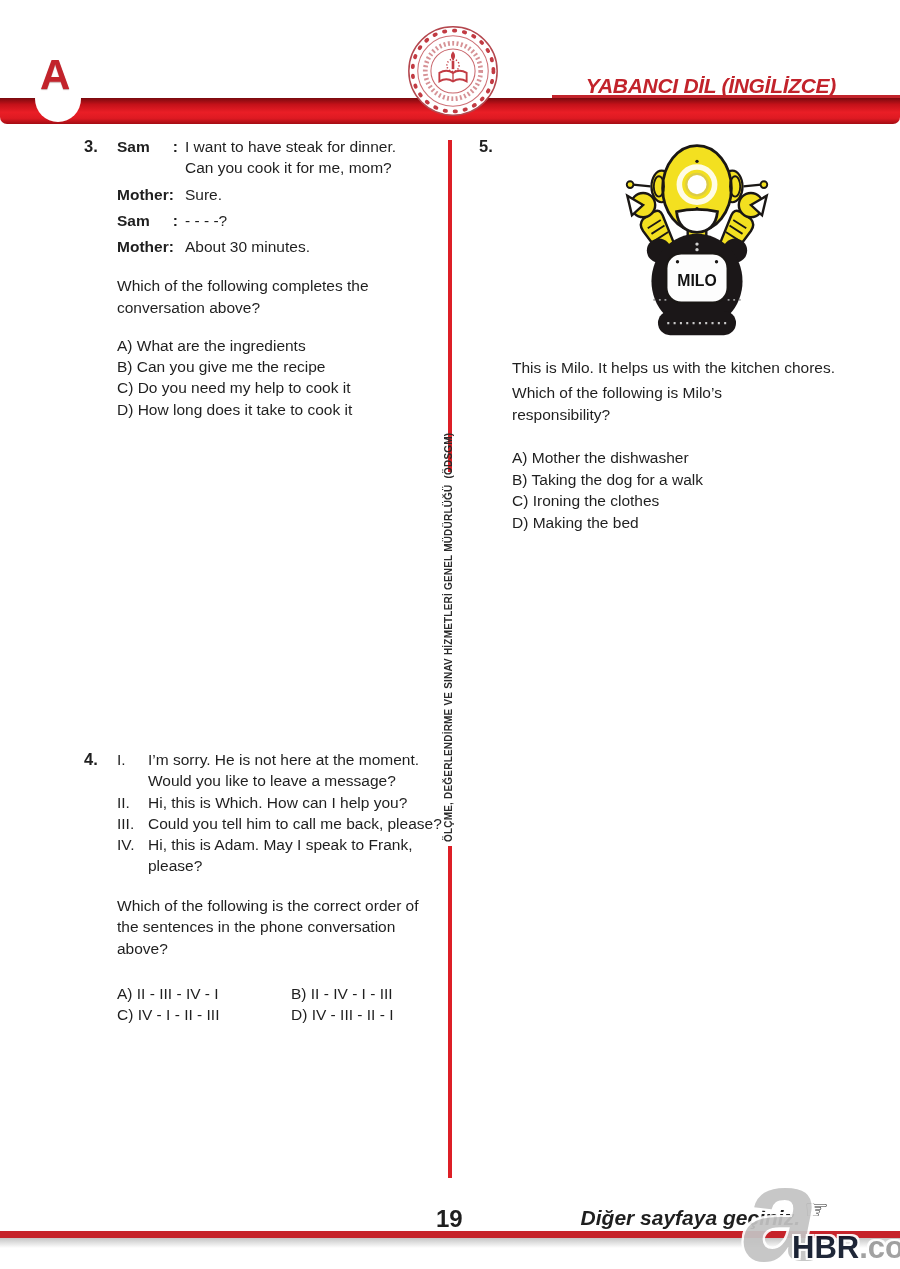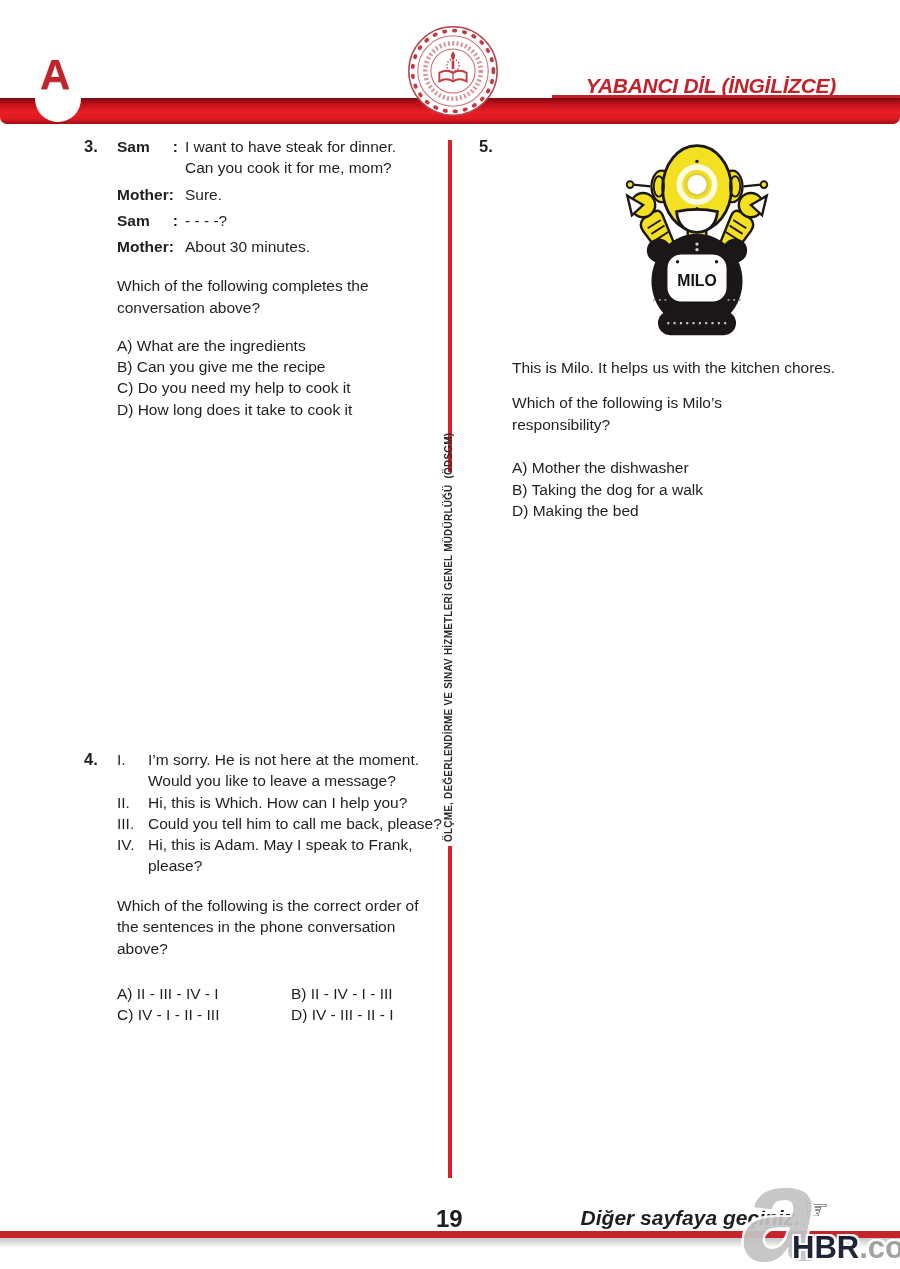--- a/index.html
+++ b/index.html
@@ -52,21 +52,21 @@
   .item-row{display:flex;}
   .item-num{width:31px;flex-shrink:0;}
   .item-text{width:300px;}
   .q4 .stem{margin-top:18px;width:310px;}
   .q4 .options{margin-top:23px;display:grid;grid-template-columns:174px auto;}
 
   
   .q5{left:479px;top:136px;width:380px;}
   .robot-wrap{margin:4px 0 0 92px;width:186px;height:197px;}
   .q5 .intro{margin-top:20px;width:332px;}
-  .q5 .stem{margin-top:14px;width:290px;}
+  .q5 .stem{margin-top:4px;width:290px;}
   .q5 .options{margin-top:22px;}
 
   
   .page-num{position:absolute;left:436px;top:1205px;font-size:24px;font-weight:bold;}
   .next-note{position:absolute;right:100px;top:1206px;font-size:21px;font-weight:bold;
         font-style:italic;white-space:nowrap;}
   .hand-icon{position:absolute;left:804px;top:1193px;font-size:28px;color:#1f1f1f;z-index:4;}
   .bottom-rule{position:absolute;left:0;top:1231px;width:900px;height:7px;background:#c6232a;z-index:1;}
   .bottom-rule-shadow{position:absolute;left:0;top:1238px;width:900px;height:10px;z-index:1;
         background:linear-gradient(180deg,rgba(110,110,110,.40),rgba(255,255,255,0));}
@@ -242,20 +242,21 @@
               <circle cx="100" cy="74" r="1.8" fill="#1a1715"></circle>
               <path d="M78,77 Q100,72.5 122,77 Q120,98 100,99.5 Q80,98 78,77 Z" fill="#ffffff" stroke="#1a1715" stroke-width="3"></path>
             </g>
           </svg>
         </div>
         <div class="intro">This is Milo. It helps us with the kitchen chores.</div>
         <div class="stem">Which of the following is Milo’s responsibility?</div>
         <div class="options">
           <div>A) Mother the dishwasher</div>
           <div>B) Taking the dog for a walk</div>
+          <div>C) Ironing the clothes</div>
           <div>D) Making the bed</div>
         </div>
       </div>
     </div>
   </div>
 
   <div class="page-num">19</div>
   <div class="next-note">Diğer sayfaya geçiniz.</div>
   <div class="hand-icon">☞</div>
   <div class="bottom-rule"></div>

